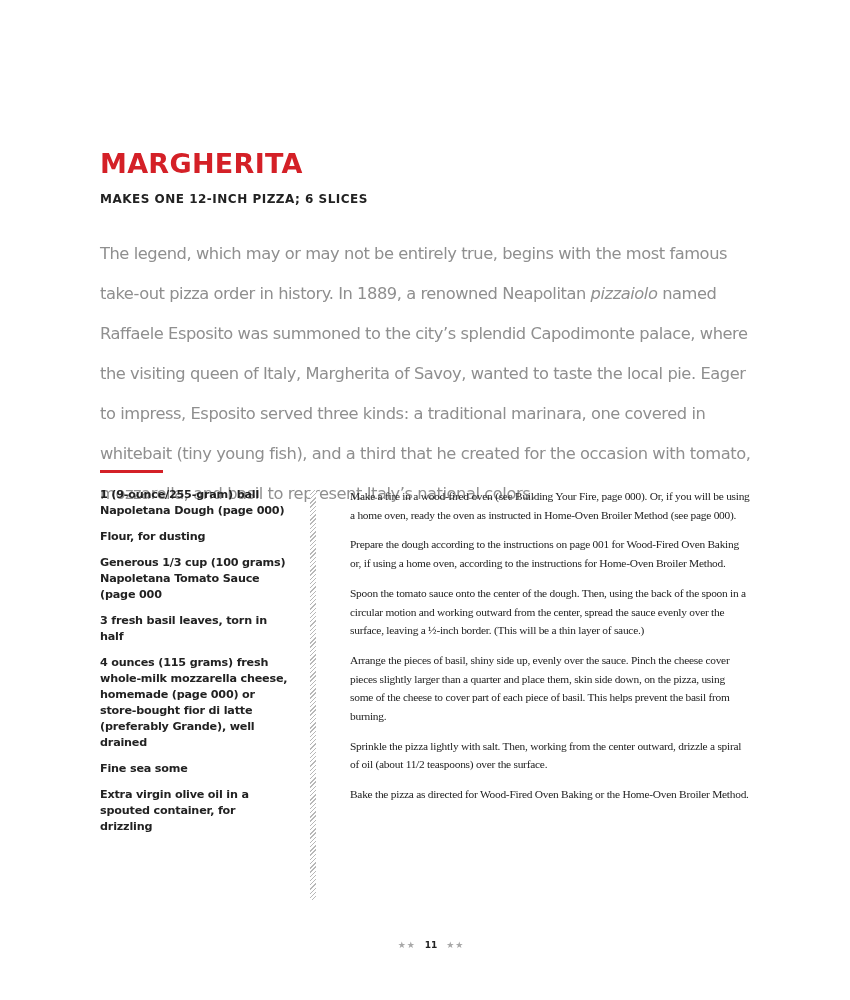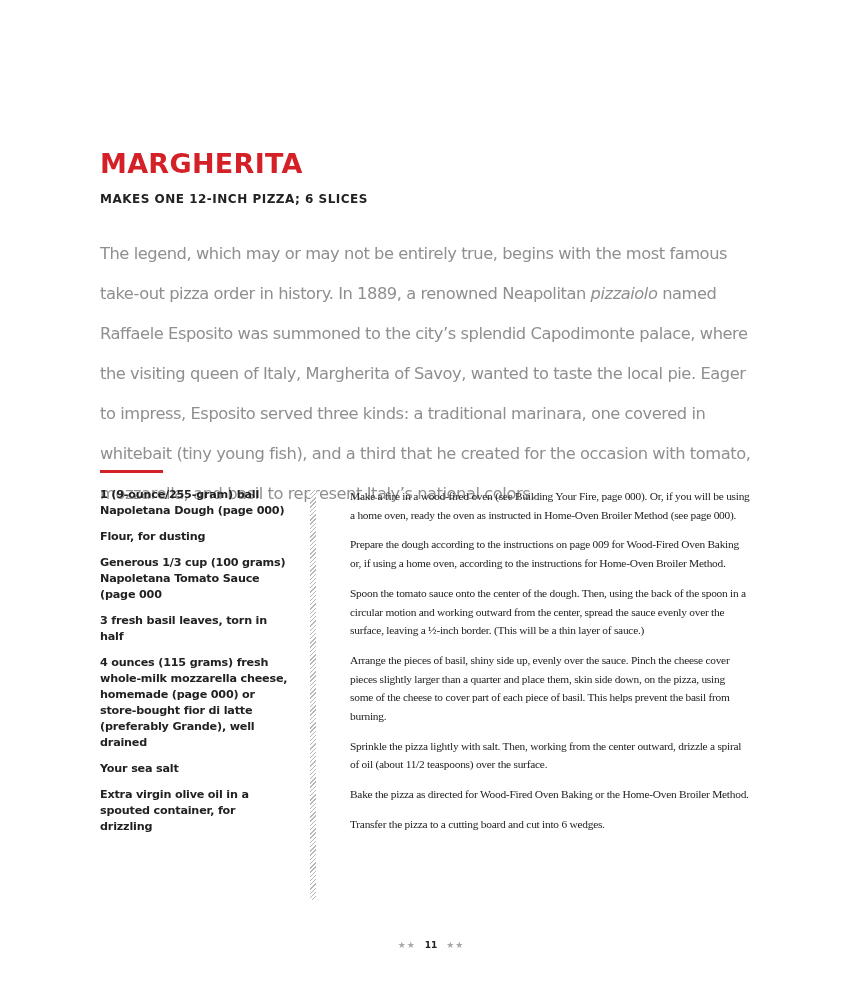--- a/index.html
+++ b/index.html
@@ -39,33 +39,32 @@
 <p class="intro"><span>The legend, which may or may not be entirely true, begins with the most famous take-out pizza order in history. In 1889, a renowned Neapolitan </span><em>pizzaiolo</em><span> named Raffaele Esposito was summoned to the city’s splendid Capodimonte palace, where the visiting queen of Italy, Margherita of Savoy, wanted to taste the local pie. Eager to impress, Esposito served three kinds: a traditional marinara, one covered in whitebait (tiny young fish), and a third that he created for the occasion with tomato, mozzarella, and basil to represent Italy’s national colors.</span></p>
 
 <div class="red-rule"></div>
 
 <ul class="ingredients">
   <li>1 (9-ounce/255-gram) ball Napoletana Dough (page 000)</li>
   <li class="gap">Flour, for dusting</li>
   <li>Generous 1/3 cup (100 grams) Napoletana Tomato Sauce (page 000</li>
   <li>3 fresh basil leaves, torn in half</li>
   <li>4 ounces (115 grams) fresh whole-milk mozzarella cheese, homemade (page 000) or store-bought fior di latte (preferably Grande), well drained</li>
-  <li>Your sea salt</li>
+  <li>Fine sea some</li>
   <li>Extra virgin olive oil in a spouted container, for drizzling</li>
 </ul>
 
 <div class="divider"></div>
 
 <ol class="steps">
   <li>Make a fire in a wood-fired oven (see Building Your Fire, page 000). Or, if you will be using a home oven, ready the oven as instructed in Home-Oven Broiler Method (see page 000).</li>
-  <li>Prepare the dough according to the instructions on page 009 for Wood-Fired Oven Baking or, if using a home oven, according to the instructions for Home-Oven Broiler Method.</li>
+  <li>Prepare the dough according to the instructions on page 001 for Wood-Fired Oven Baking or, if using a home oven, according to the instructions for Home-Oven Broiler Method.</li>
   <li>Spoon the tomato sauce onto the center of the dough. Then, using the back of the spoon in a circular motion and working outward from the center, spread the sauce evenly over the surface, leaving a ½-inch border. (This will be a thin layer of sauce.)</li>
   <li>Arrange the pieces of basil, shiny side up, evenly over the sauce. Pinch the cheese cover pieces slightly larger than a quarter and place them, skin side down, on the pizza, using some of the cheese to cover part of each piece of basil. This helps prevent the basil from burning.</li>
   <li>Sprinkle the pizza lightly with salt. Then, working from the center outward, drizzle a spiral of oil (about 11/2 teaspoons) over the surface.</li>
   <li>Bake the pizza as directed for Wood-Fired Oven Baking or the Home-Oven Broiler Method.</li>
-  <li>Transfer the pizza to a cutting board and cut into 6 wedges.</li>
 </ol>
 
 <div class="footer">
   <span class="star">★★</span>
   <span class="num">11</span>
   <span class="star">★★</span>
 </div>
 
 </body></html>

